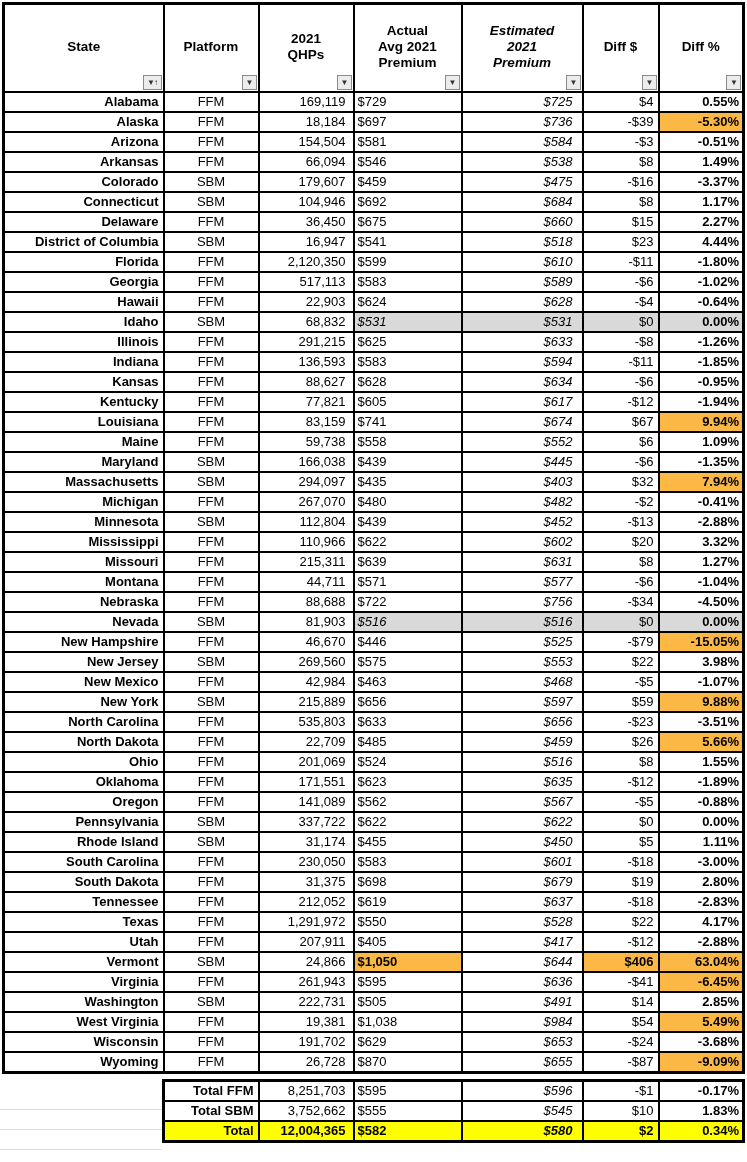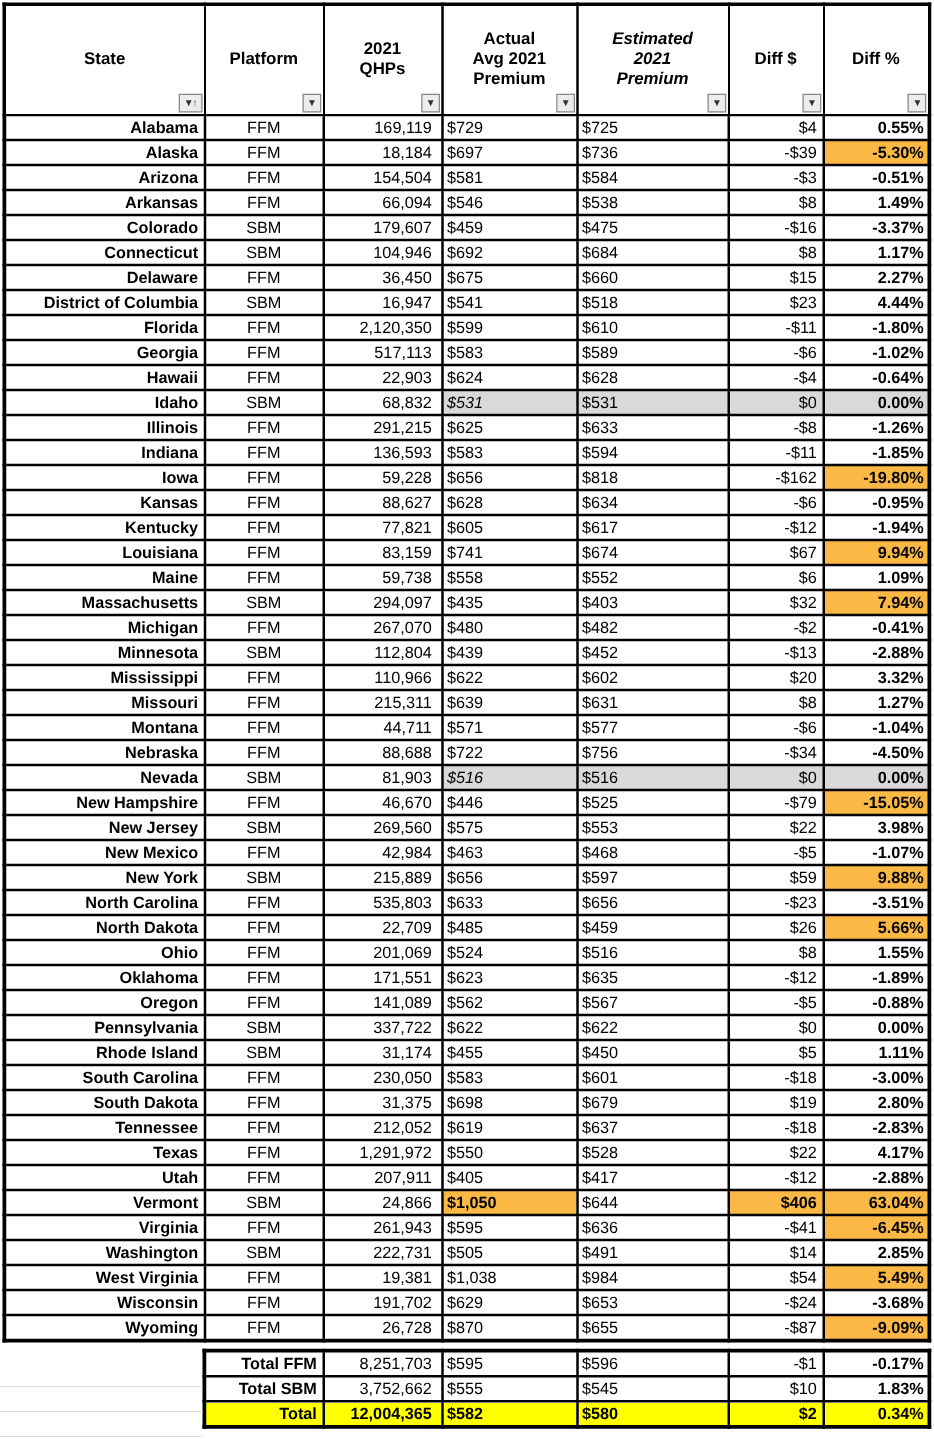--- a/index.html
+++ b/index.html
@@ -29,21 +29,21 @@
     font-size:8px;font-weight:normal;font-style:normal;line-height:12px;
     color:#333;text-align:center;letter-spacing:-1px;
     display:flex;align-items:center;justify-content:center;
   }
   .filter-btn.sorted{width:17px;}
   
   .c-state{text-align:right;font-weight:bold;padding-right:4px;}
   .c-platform{text-align:center;}
   .c-qhps{text-align:right;padding-right:7px;}
   .c-actual{text-align:left;padding-right:9px;}
-  .c-est{text-align:left;padding-right:9px;}
+  .c-est{text-align:right;padding-right:9px;font-style:italic;}
   .c-diff{text-align:right;padding-right:4px;}
   .c-pct{text-align:right;padding-right:3px;font-weight:bold;}
   .c-label{text-align:right;font-weight:bold;padding-right:4px;}
   
   .orange{background:#FBB845;}
   .gray{background:#D9D9D9;}
   .yellow{background:#FFFF00;}
   .bold{font-weight:bold;}
   .italic{font-style:italic;}
   
@@ -225,29 +225,20 @@
         <tr>
     <td class="c-state">Indiana</td>
     <td class="c-platform">FFM</td>
     <td class="c-qhps">136,593</td>
     <td class="c-actual">$583</td>
     <td class="c-est">$594</td>
     <td class="c-diff">-$11</td>
     <td class="c-pct">-1.85%</td>
   </tr>
         <tr>
-    <td class="c-state">Iowa</td>
-    <td class="c-platform">FFM</td>
-    <td class="c-qhps">59,228</td>
-    <td class="c-actual">$656</td>
-    <td class="c-est">$818</td>
-    <td class="c-diff">-$162</td>
-    <td class="c-pct orange">-19.80%</td>
-  </tr>
-        <tr>
     <td class="c-state">Kansas</td>
     <td class="c-platform">FFM</td>
     <td class="c-qhps">88,627</td>
     <td class="c-actual">$628</td>
     <td class="c-est">$634</td>
     <td class="c-diff">-$6</td>
     <td class="c-pct">-0.95%</td>
   </tr>
         <tr>
     <td class="c-state">Kentucky</td>
@@ -268,20 +259,29 @@
     <td class="c-pct orange">9.94%</td>
   </tr>
         <tr>
     <td class="c-state">Maine</td>
     <td class="c-platform">FFM</td>
     <td class="c-qhps">59,738</td>
     <td class="c-actual">$558</td>
     <td class="c-est">$552</td>
     <td class="c-diff">$6</td>
     <td class="c-pct">1.09%</td>
+  </tr>
+        <tr>
+    <td class="c-state">Maryland</td>
+    <td class="c-platform">SBM</td>
+    <td class="c-qhps">166,038</td>
+    <td class="c-actual">$439</td>
+    <td class="c-est">$445</td>
+    <td class="c-diff">-$6</td>
+    <td class="c-pct">-1.35%</td>
   </tr>
         <tr>
     <td class="c-state">Massachusetts</td>
     <td class="c-platform">SBM</td>
     <td class="c-qhps">294,097</td>
     <td class="c-actual">$435</td>
     <td class="c-est">$403</td>
     <td class="c-diff">$32</td>
     <td class="c-pct orange">7.94%</td>
   </tr>

